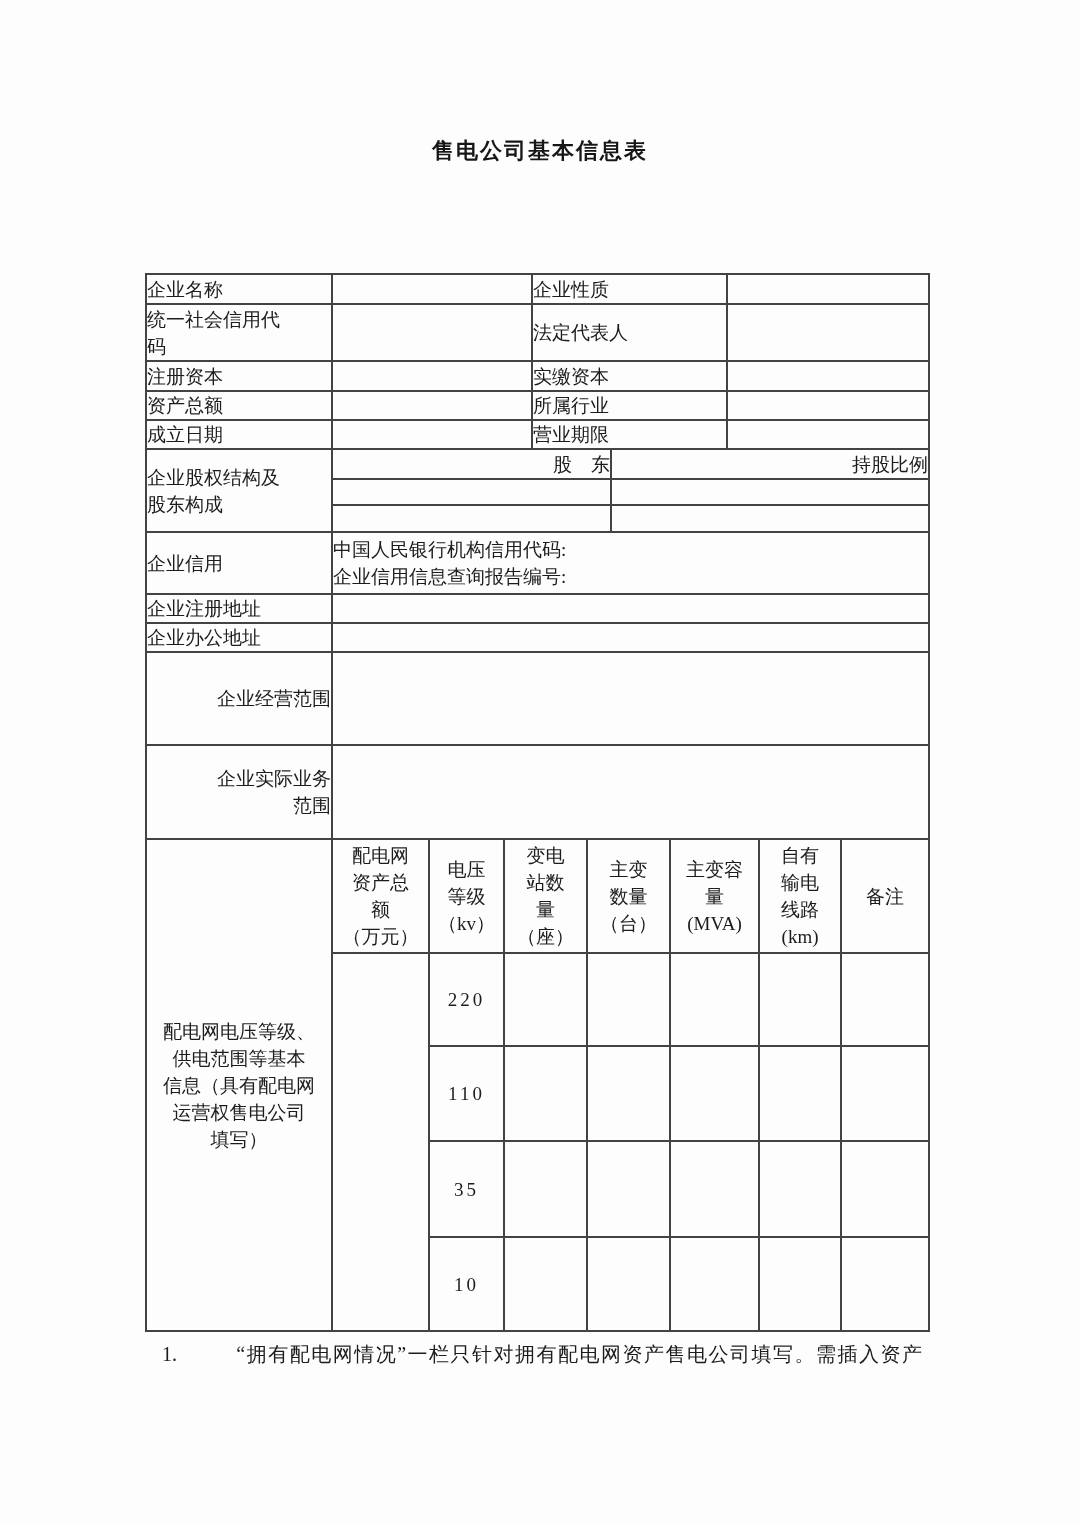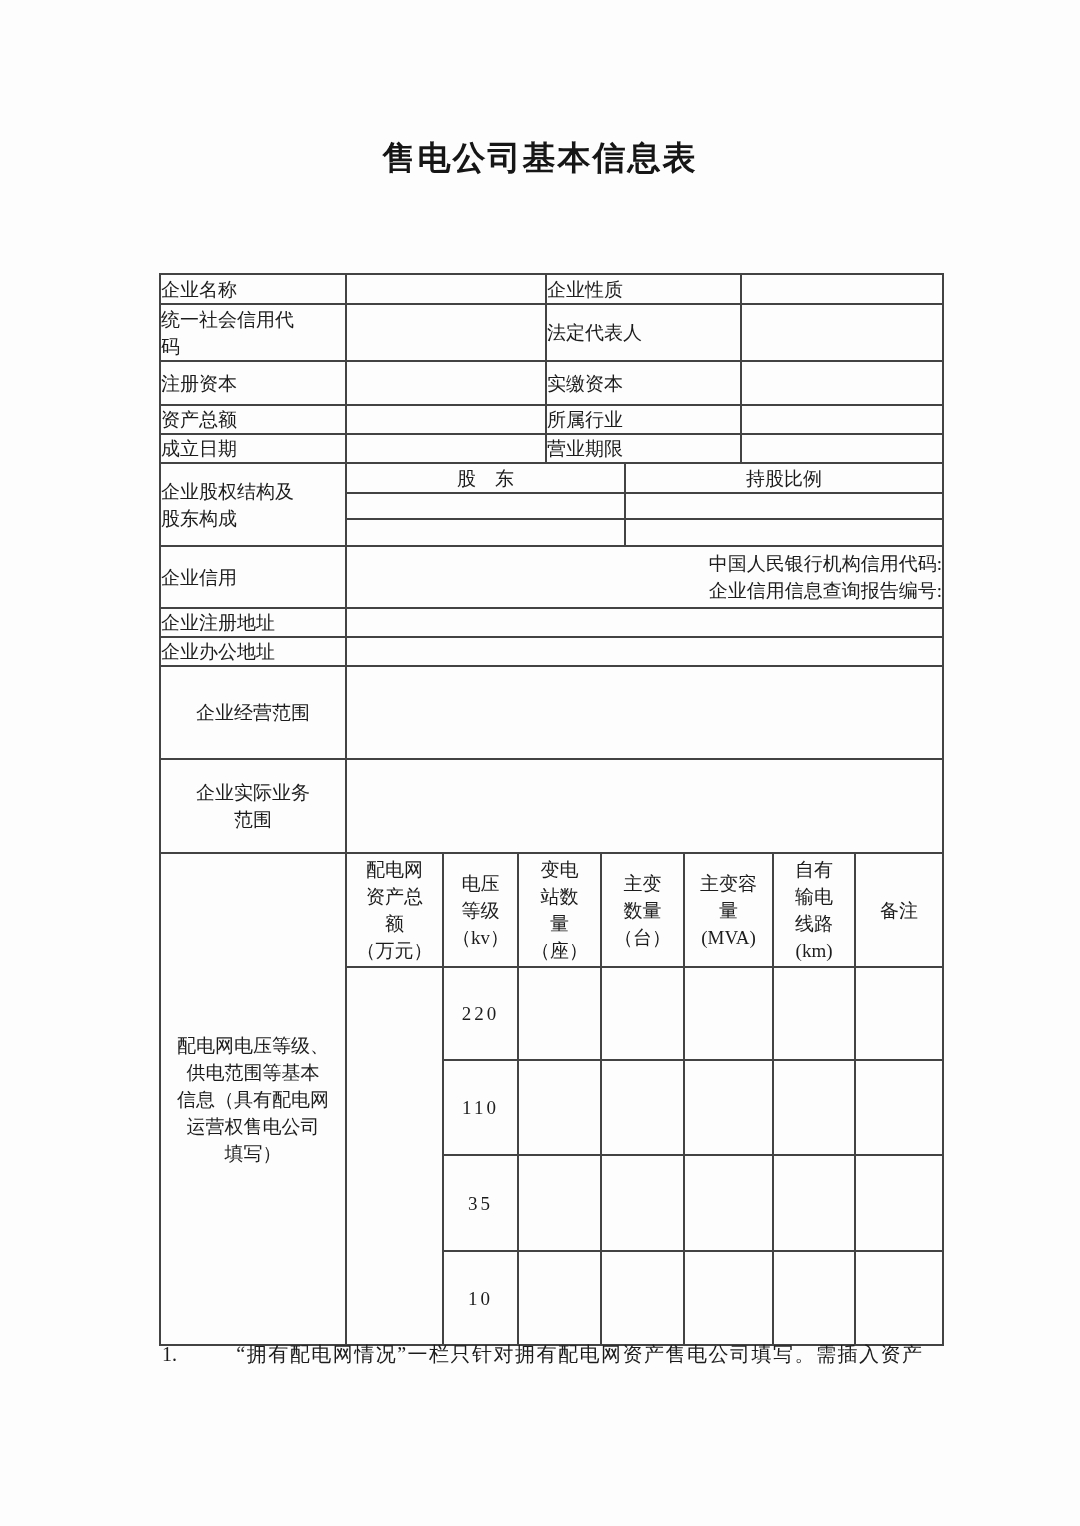--- a/index.html
+++ b/index.html
@@ -14,48 +14,48 @@
     overflow: hidden;
   }
   .doc-title {
     position: absolute;
     top: 136px;
     left: 0;
     width: 100%;
     margin: 0;
     text-align: center;
     font-family: "Liberation Sans", "DejaVu Sans", sans-serif;
-    font-size: 33px;
+    font-size: 22px;
     font-weight: bold;
     letter-spacing: 2px;
     color: #161616;
   }
   table.form-table {
     position: absolute;
     top: 273px;
-    left: 159px;
+    left: 145px;
     width: 785px;
     border-collapse: collapse;
     table-layout: fixed;
     padding-left: 32px;
   }
   .form-table td {
     border: 2px solid #434343;
     padding: 0;
     vertical-align: middle;
     font-size: 19px;
     line-height: 27px;
     color: #1c1c1c;
     overflow: hidden;
   }
   .lbl { text-align: left; padding-left: 10px; }
   .pre { white-space: pre-line; }
-  .ctr { text-align: center; padding-left: 0; }
+  .ctr { text-align: right; padding-left: 0; }
   .vtop { vertical-align: top; padding-top: 5px; }
-  .credit-val { text-align: right; padding-left: 12px; line-height: 31px; white-space: pre-line; vertical-align: top; padding-top: 3px; }
+  .credit-val { text-align: left; padding-left: 12px; line-height: 31px; white-space: pre-line; vertical-align: top; padding-top: 3px; }
   .hdr { text-align: center; vertical-align: middle; line-height: 27px; white-space: pre-line; }
   .dist-label { text-align: center; line-height: 37px; white-space: pre-line; padding-left: 0; margin-left: 10px; }
   .vnum {
     vertical-align: top;
     text-align: center;
     padding: 5px 0 0 11px;
     letter-spacing: 3px;
     font-size: 20px;
     font-family: "Liberation Serif", "DejaVu Serif", serif;
   }
@@ -111,21 +111,21 @@
         <td colspan="4" class="lbl">企业性质</td>
         <td colspan="3"></td>
       </tr>
       <tr style="height:57px">
         <td class="lbl pre">统一社会信用代
 码</td>
         <td colspan="3"></td>
         <td colspan="4" class="lbl vtop">法定代表人</td>
         <td colspan="3"></td>
       </tr>
-      <tr style="height:44px">
+      <tr style="height:30px">
         <td class="lbl">注册资本</td>
         <td colspan="3"></td>
         <td colspan="4" class="lbl">实缴资本</td>
         <td colspan="3"></td>
       </tr>
       <tr style="height:29px">
         <td class="lbl">资产总额</td>
         <td colspan="3"></td>
         <td colspan="4" class="lbl">所属行业</td>
         <td colspan="3"></td>

